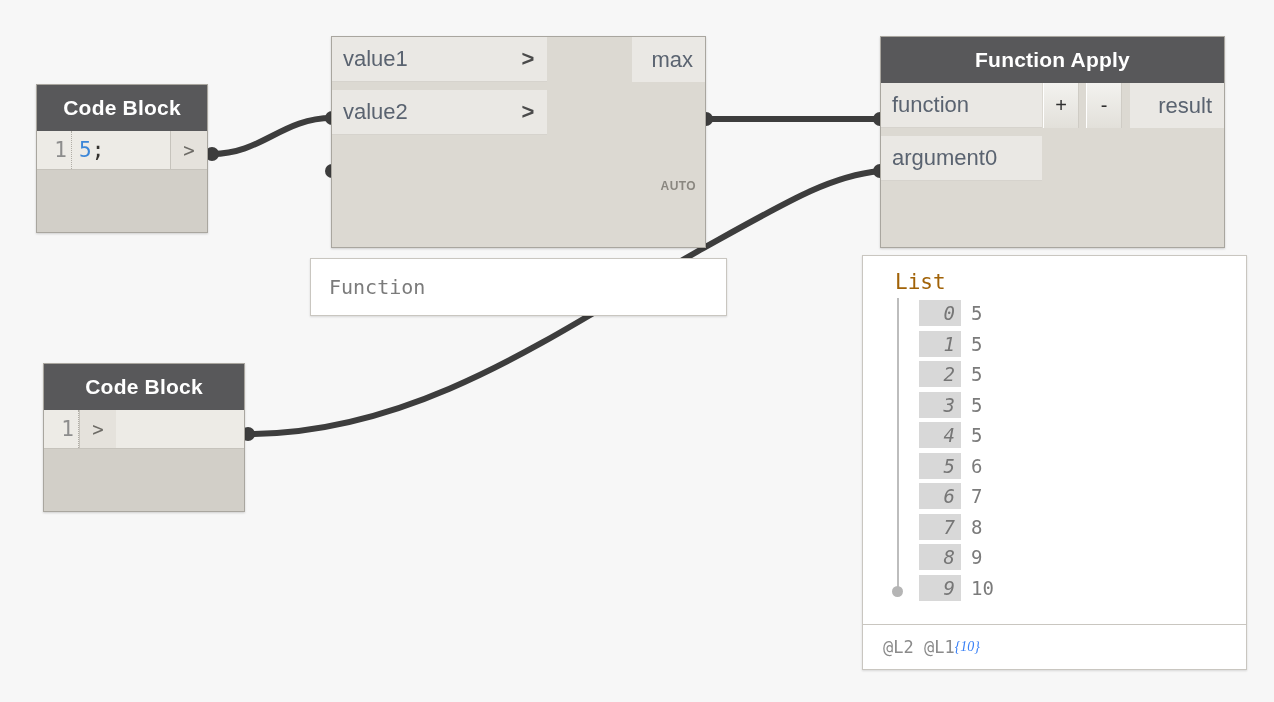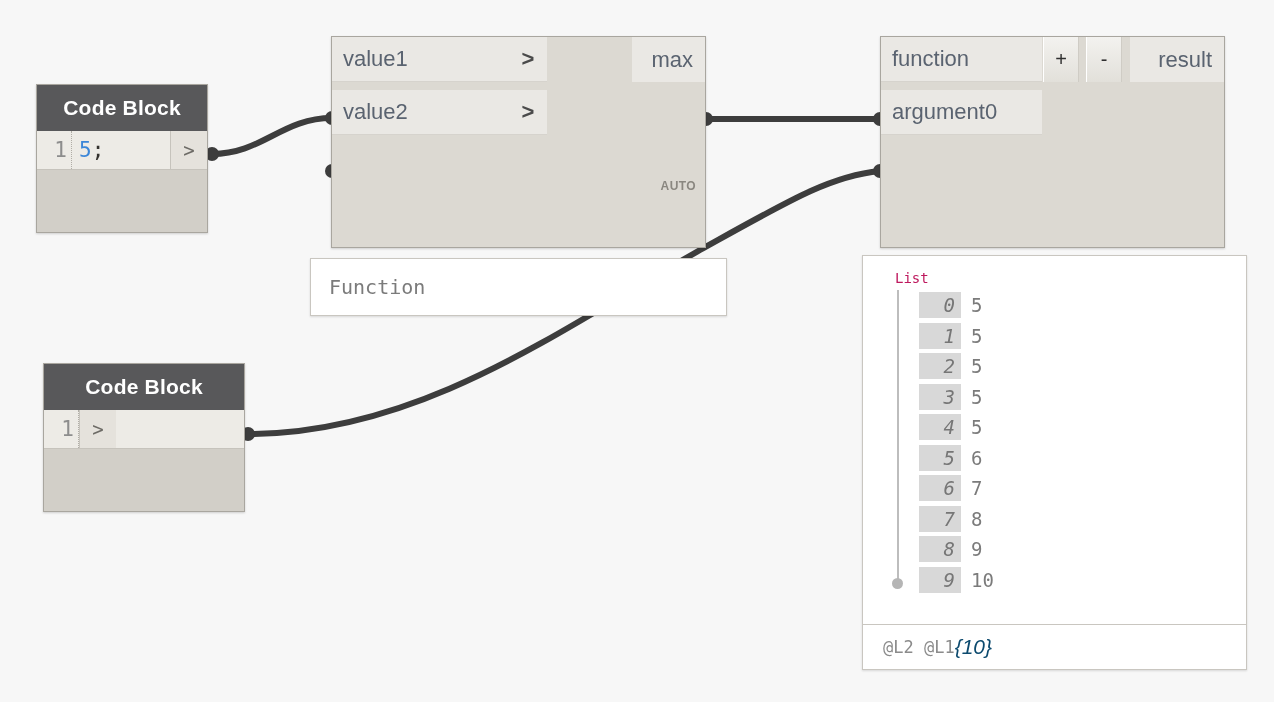--- a/index.html
+++ b/index.html
@@ -195,22 +195,22 @@
   .list-wrap {
     position: absolute;
     z-index: 2;
     box-sizing: border-box;
     background: #ffffff;
     border: 1px solid #c9c6c0;
     box-shadow: 0 1px 2px rgba(0,0,0,0.13);
   }
   .list-title {
     font-family: "DejaVu Sans Mono", monospace;
-    font-size: 14px;
-    color: #be185d;
+    font-size: 21px;
+    color: #a16207;
     padding: 14px 0 0 32px;
   }
   .list-items {
     position: relative;
     margin-top: 4px;
     padding-left: 32px;
   }
   .tree-line {
     position: absolute;
     left: 34px;
@@ -264,24 +264,24 @@
     padding: 0 18px 0 20px;
     box-sizing: border-box;
     background: #ffffff;
   }
   .footer-left {
     font-family: "DejaVu Sans Mono", monospace;
     font-size: 17px;
     color: #8b8b8b;
   }
   .footer-right {
-    font-family: Liberation Sans, sans-serif;
+    font-family: Liberation Serif, serif;
     font-style: italic;
-    font-size: 21px;
-    color: #0c4a6e;
+    font-size: 14px;
+    color: #3b82f6;
   }
 </style>
 </head>
 <body>
 
 <div id="canvas">
 
   <svg id="wires" viewBox="0 0 1274 702" width="1274" height="702">
 
     <path d="M 212,154 C 262,154 282,118 332,118" fill="none" stroke="#3d3d3d" stroke-width="6" stroke-linecap="round"></path>
@@ -338,20 +338,21 @@
       </div>
       <div class="auto-tag">AUTO</div>
     </div>
   </div>
 
   <div class="preview" style="left:310px; top:258px; width:417px; height:58px;">
     <div class="preview-text">Function</div>
   </div>
 
   <div class="node" style="left:880px; top:36px; width:345px; height:212px;">
+    <div class="node-header header-dark">Function Apply</div>
     <div class="port-area" style="height:164px;">
       <div class="port-row" style="left:0; top:0; width:161px;">
         <span class="port-label">function</span>
       </div>
       <div class="port-row" style="left:0; top:53px; width:161px;">
         <span class="port-label">argument0</span>
       </div>
       <div class="pm-btn" style="left:162px; top:0;">+</div>
       <div class="pm-btn" style="left:205px; top:0;">-</div>
       <div class="out-row" style="right:0; top:0; width:94px;">

